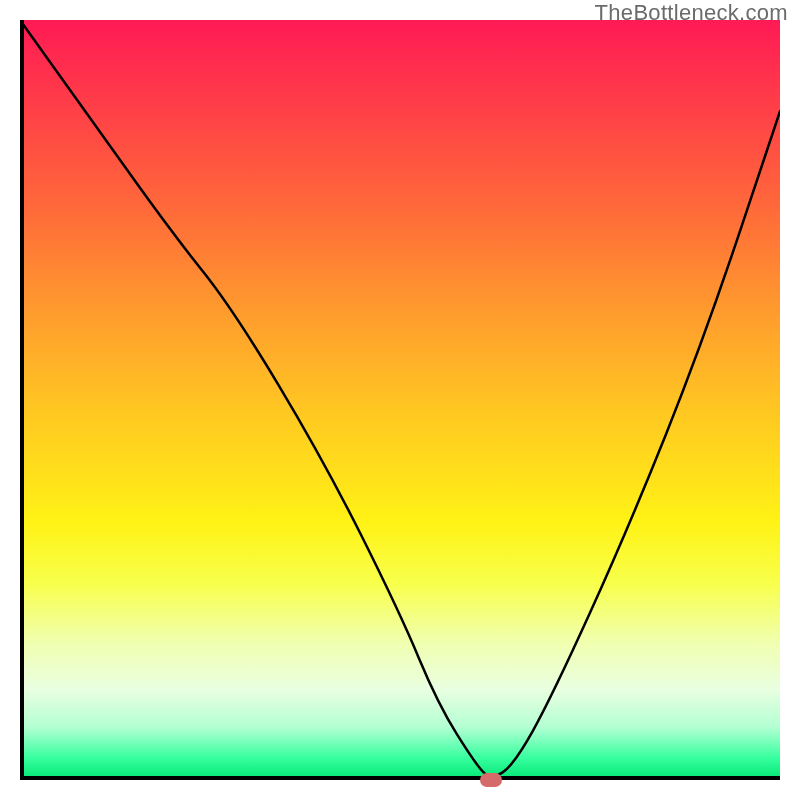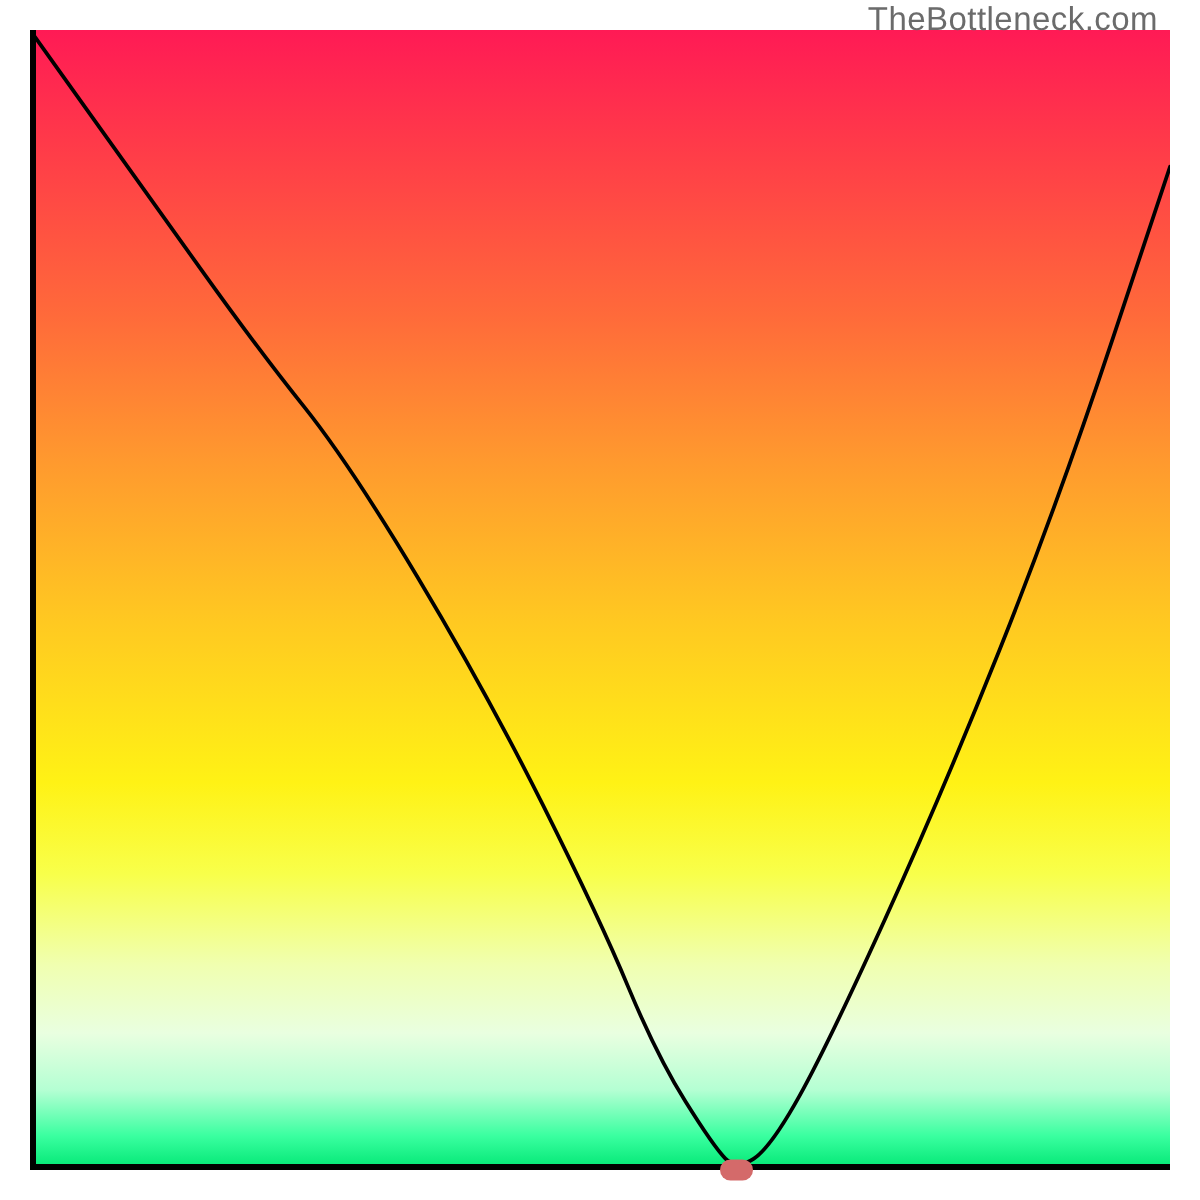--- a/index.html
+++ b/index.html
@@ -12,21 +12,21 @@
     overflow: hidden;
   }
   .chart-wrap {
     position: relative;
     width: 800px;
     height: 800px;
   }
   .watermark {
     position: absolute;
     top: 0px;
-    right: 28px;
+    right: 12px;
     color: #6b6b6b;
     font-size: 22px;
     font-weight: 500;
     letter-spacing: 0.3px;
     z-index: 10;
     user-select: none;
   }
   .plot-area {
     position: absolute;
     left: 20px;

